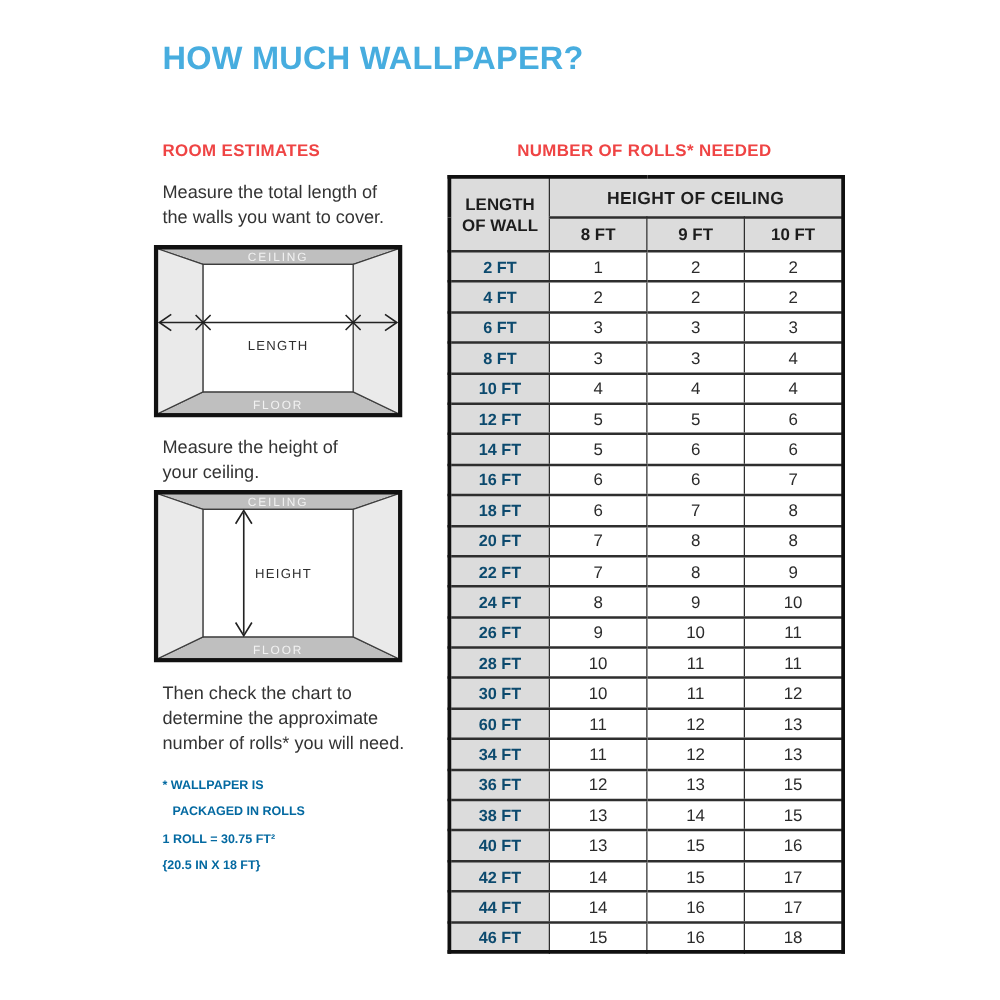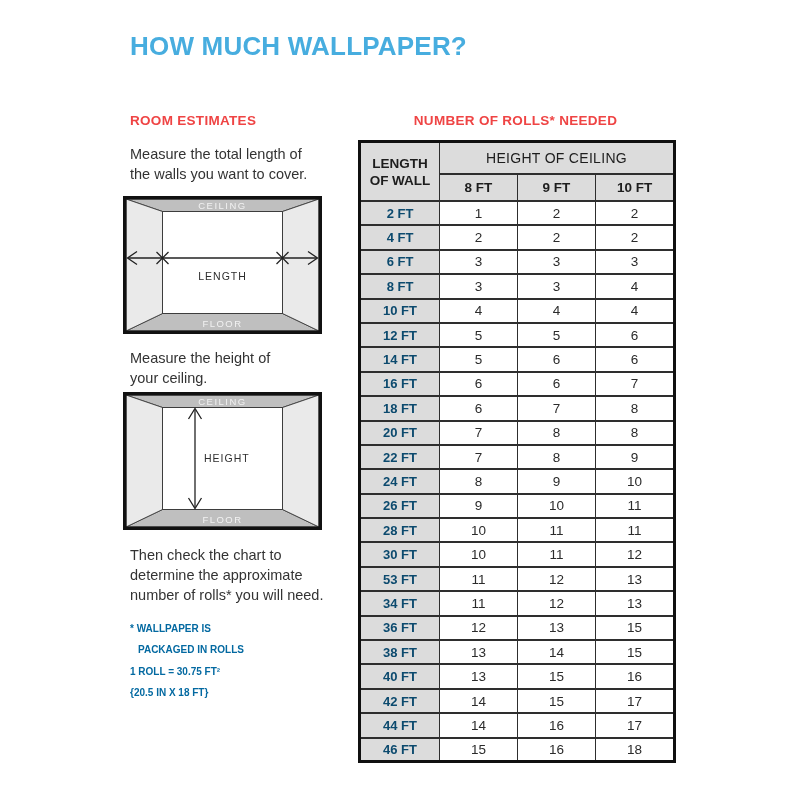--- a/index.html
+++ b/index.html
@@ -50,21 +50,21 @@
   table.rolls td,table.rolls th{
     border-top:2px solid #2e2e2e;border-bottom:2px solid #2e2e2e;
     border-left:1px solid #2e2e2e;border-right:1px solid #2e2e2e;
     text-align:center;vertical-align:middle;padding:0;
   }
   th.corner-cell{
     background:#DCDCDC;font-size:13.5px;font-weight:bold;color:#1d1d1d;
     white-space:pre-line;line-height:17px;border-right:4px solid #101010;
   }
   th.group-header{
-    background:#DCDCDC;font-size:14px;font-weight:normal;color:#1d1d1d;
+    background:#DCDCDC;font-size:14px;font-weight:bold;color:#1d1d1d;
     letter-spacing:0.3px;height:30px;
   }
   th.col-header{
     background:#DCDCDC;font-size:13.5px;font-weight:bold;color:#1d1d1d;
     height:25px;border-left:0 solid transparent;border-right:0 solid transparent;
   }
   table.rolls tbody tr{height:24.4px;}
   td.wall-cell{
     background:#DCDCDC;font-size:13px;font-weight:bold;color:#0c4a6e;
     border-right:4px solid #101010;
@@ -245,21 +245,21 @@
             <td class="val-cell">11</td>
             <td class="val-cell">11</td>
           </tr>
           <tr>
             <td class="wall-cell">30 FT</td>
             <td class="val-cell">10</td>
             <td class="val-cell">11</td>
             <td class="val-cell">12</td>
           </tr>
           <tr>
-            <td class="wall-cell">53 FT</td>
+            <td class="wall-cell">60 FT</td>
             <td class="val-cell">11</td>
             <td class="val-cell">12</td>
             <td class="val-cell">13</td>
           </tr>
           <tr>
             <td class="wall-cell">34 FT</td>
             <td class="val-cell">11</td>
             <td class="val-cell">12</td>
             <td class="val-cell">13</td>
           </tr>

